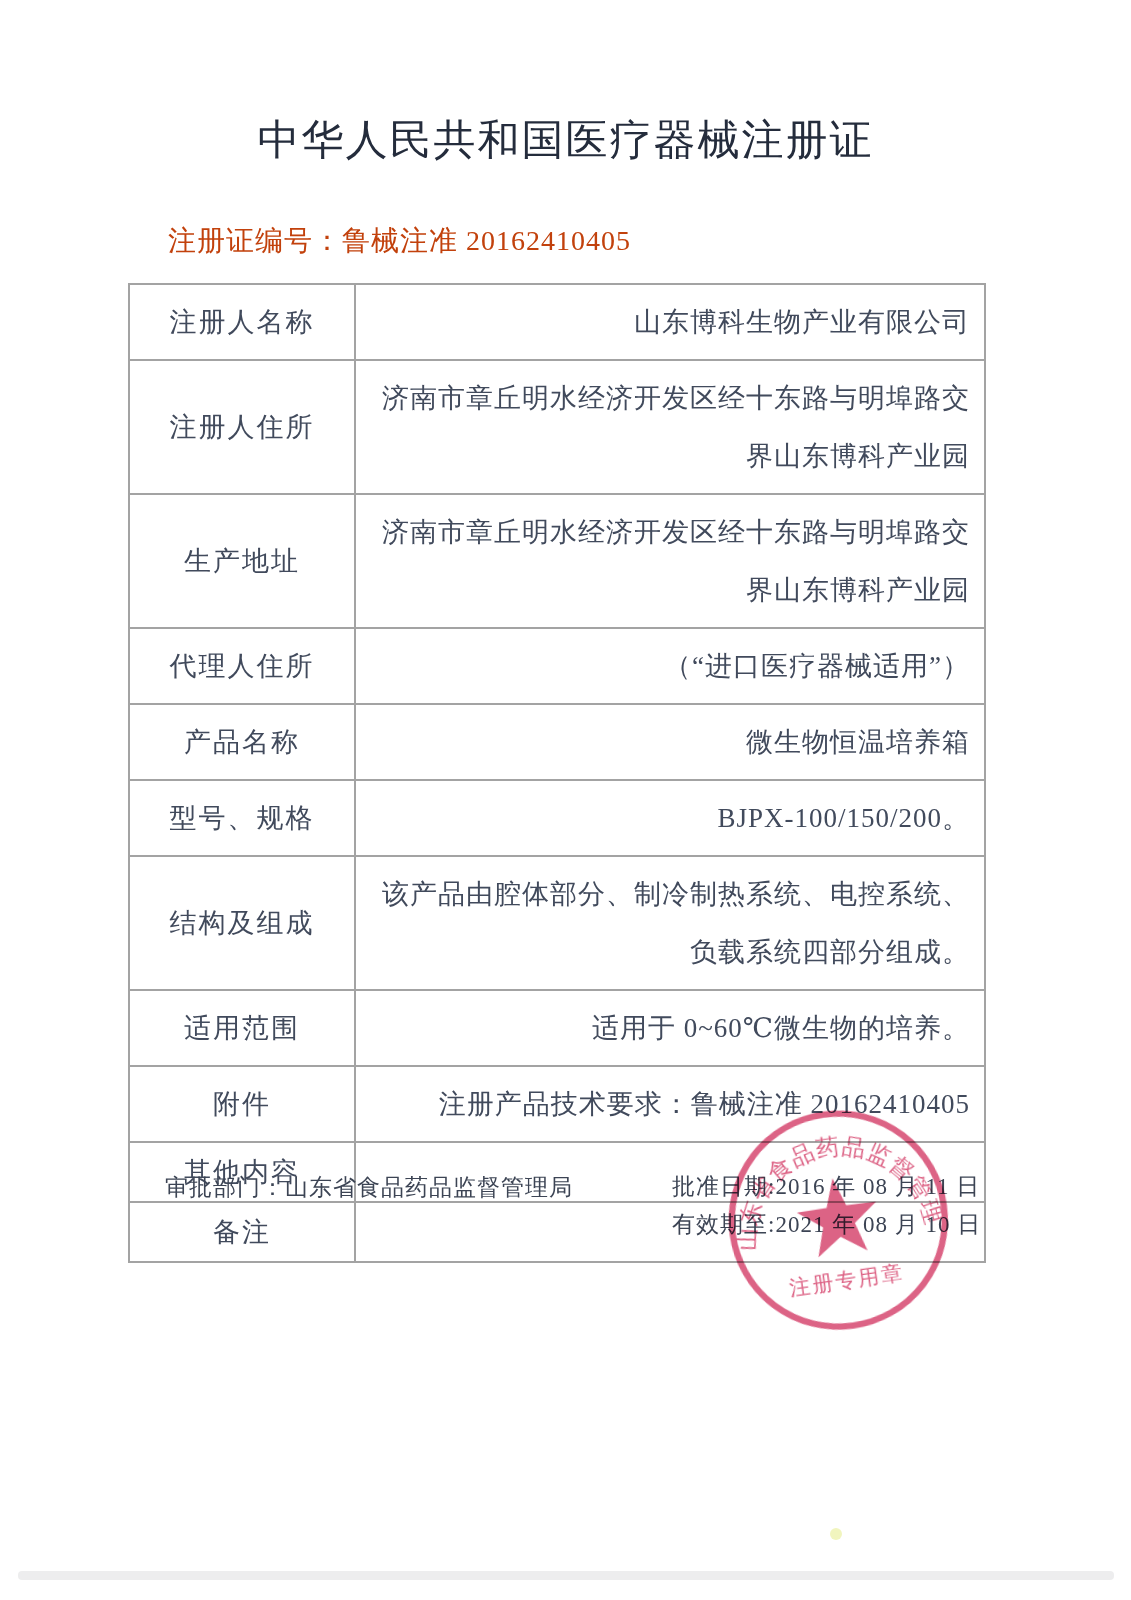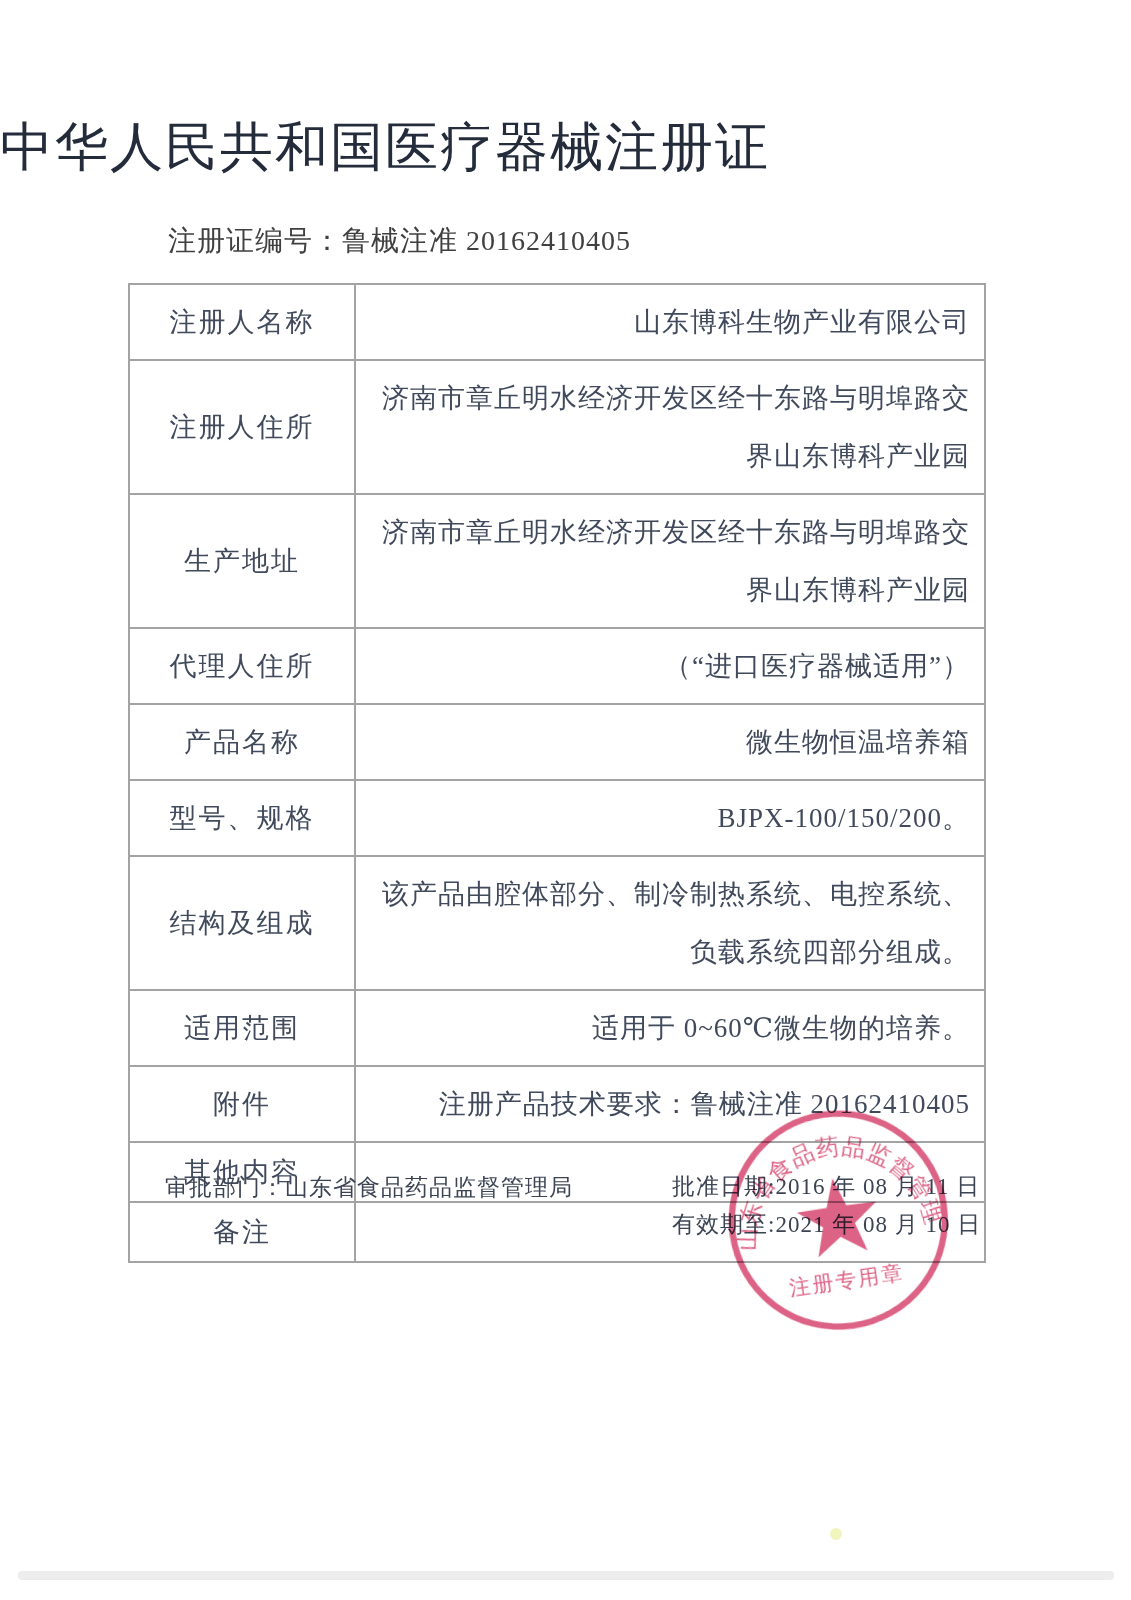--- a/index.html
+++ b/index.html
@@ -4,26 +4,26 @@
 <style>
   html,body{margin:0;padding:0;}
   body{
     width:1131px;height:1600px;position:relative;background:#ffffff;
     font-family:"Liberation Serif","DejaVu Serif",serif;
     color:#3d4555;overflow:hidden;
   }
   .page{position:absolute;inset:0;}
   .doc-title{
     position:absolute;top:112px;left:0;width:100%;
-    text-align:left;font-size:53px;letter-spacing:2px;
+    text-align:center;font-size:42px;letter-spacing:2px;
     color:#242c3c;font-weight:500;
   }
   .cert-no-line{
     position:absolute;top:222px;left:168px;
-    font-size:28px;color:#404040;letter-spacing:1px;
+    font-size:28px;color:#c2410c;letter-spacing:1px;
   }
   .cert-table{
     position:absolute;left:128px;top:283px;width:858px;
     border-collapse:collapse;table-layout:fixed;
   }
   .cert-table td{
     border:2px solid #a3a3a3;
     font-size:27px;color:#414a5c;
     vertical-align:middle;
   }

